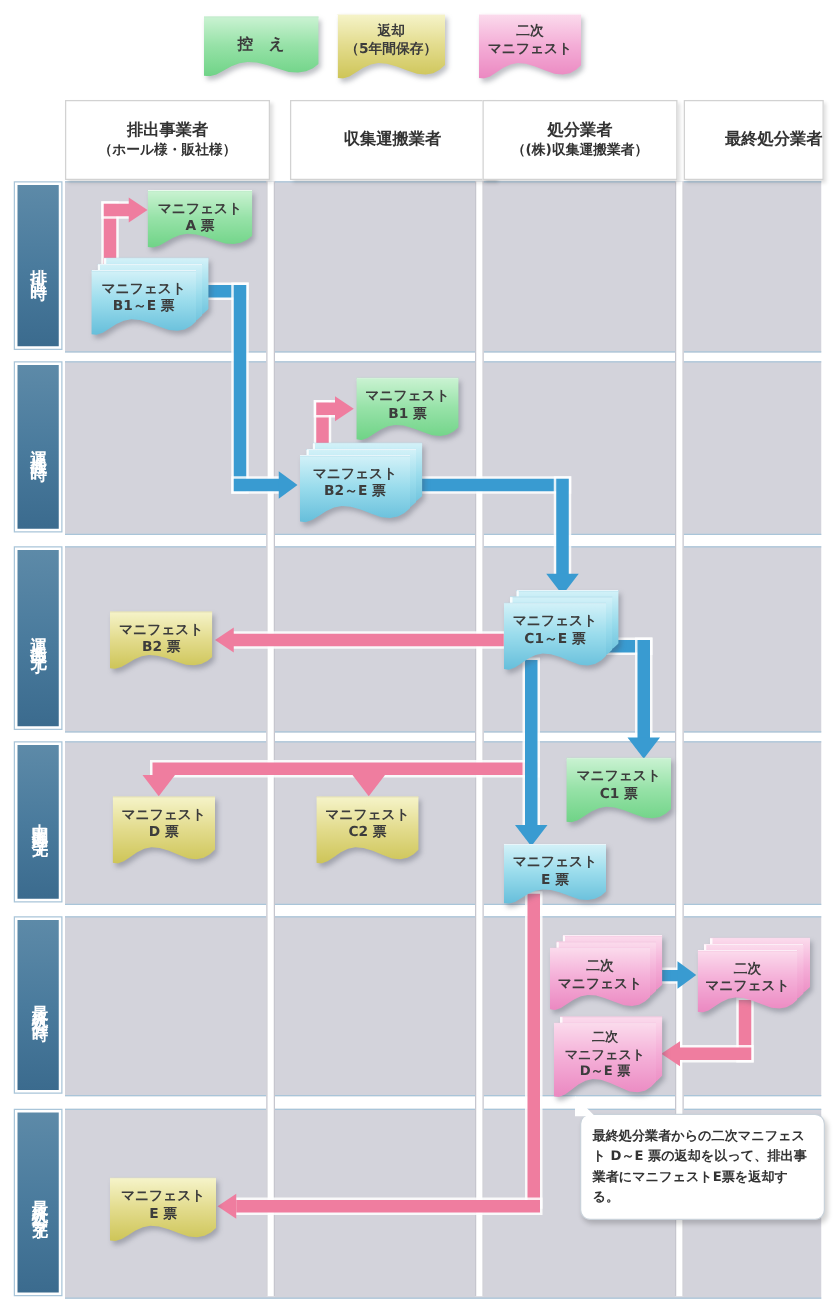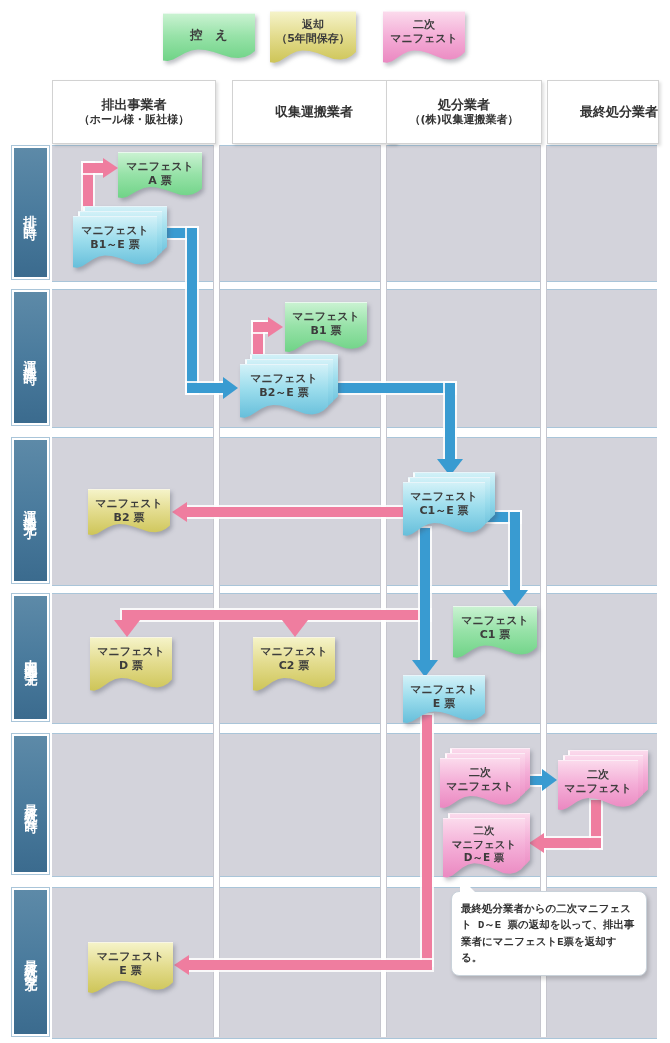--- a/index.html
+++ b/index.html
@@ -50,23 +50,23 @@
   .blueseg{background:#399bd1;z-index:3;}
   .tri{position:absolute;width:0;height:0;}
   .tpink{z-index:2;}  .tblue{z-index:3;}
   .tri-right-pink{border-top:10px solid transparent;border-bottom:10px solid transparent;border-left:15px solid #ef7d9f;}
   .tri-left-pink{border-top:10px solid transparent;border-bottom:10px solid transparent;border-right:15px solid #ef7d9f;}
   .tri-down-pink{border-left:13px solid transparent;border-right:13px solid transparent;border-top:17px solid #ef7d9f;}
   .tri-right-blue{border-top:11px solid transparent;border-bottom:11px solid transparent;border-left:15px solid #399bd1;}
   .tri-down-blue{border-left:13px solid transparent;border-right:13px solid transparent;border-top:17px solid #399bd1;}
 
   
-  .note{position:absolute;left:451px;top:891px;width:176px;background:#fff;border:1px solid #c9d2da;
+  .note{position:absolute;left:464px;top:891px;width:176px;background:#fff;border:1px solid #c9d2da;
         border-radius:8px;box-shadow:2px 3px 4px rgba(0,0,0,.18);padding:9px 9px;font-size:10.5px;
-        font-weight:bold;color:#333;line-height:1.55;z-index:5;font-family:Liberation Mono, monospace;}
+        font-weight:bold;color:#333;line-height:1.55;z-index:5;}
   .note-tail{position:absolute;left:460px;top:877px;width:0;height:0;border-right:16px solid transparent;
         border-bottom:16px solid #fff;z-index:6;}
 </style>
 </head>
 <body>
 
 <div id="canvas">
 
   <div class="doc" style="left:163px;top:13px;width:92px;height:50px;">
     <div class="docface g-green lg1">控　え</div>

